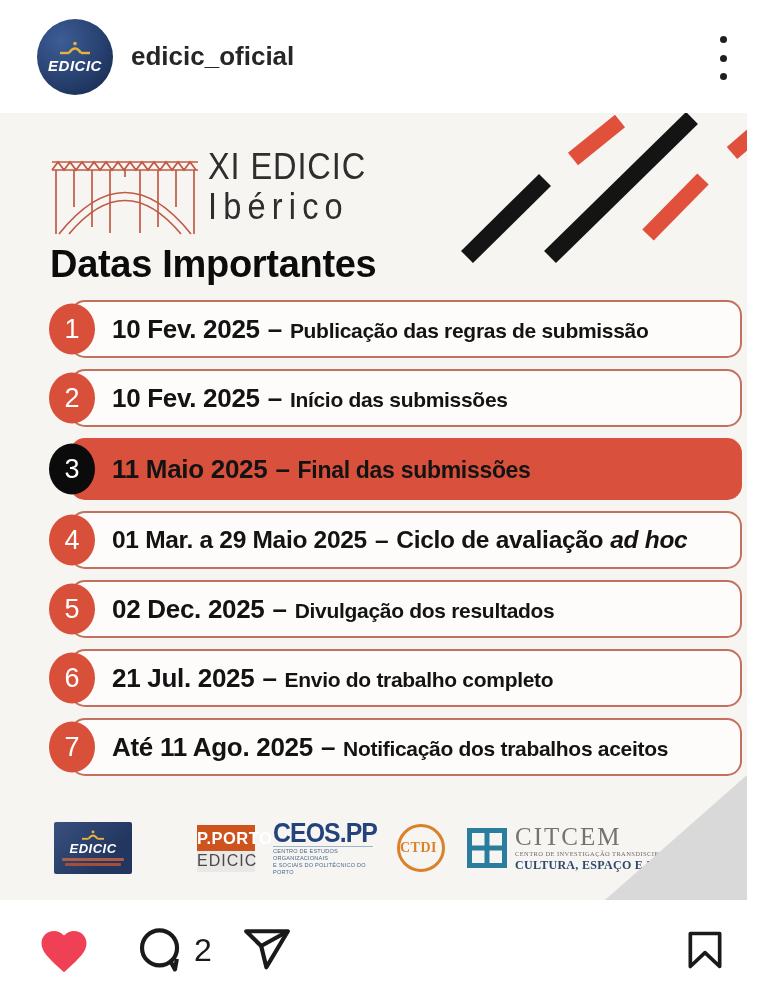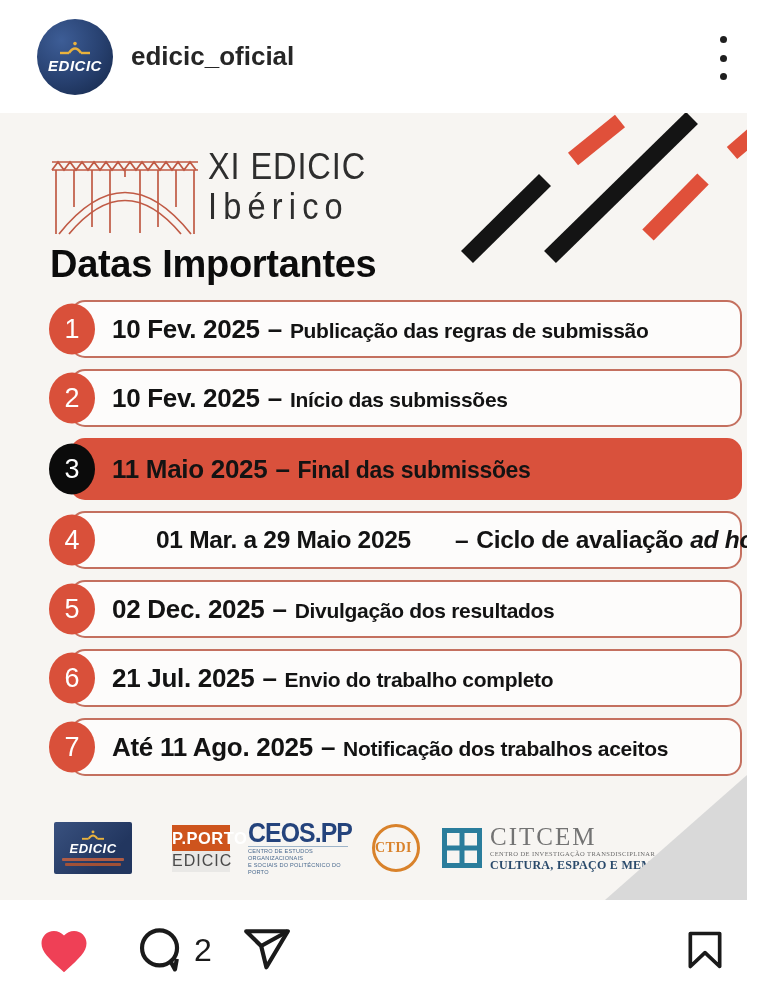--- a/index.html
+++ b/index.html
@@ -41,32 +41,32 @@
   .row-num { position:absolute; left:0; top:50%; transform:translateY(-50%); width:46px; height:51px;
              border-radius:50%; background:#D9503A; color:#fff; z-index:2;
              display:flex; align-items:center; justify-content:center; font-size:27px; font-weight:400; }
   .row.highlight .row-num { background:#0b0b0b; }
   .row-text { display:flex; align-items:baseline; white-space:nowrap; color:#131313; letter-spacing:-.3px; }
   .date { font-size:26px; font-weight:700; }
   .sep  { font-size:26px; font-weight:700; margin:0 8px; }
   .desc { font-size:21px; font-weight:700; }
   .desc-italic { font-size:21px; font-weight:700; font-style:italic; margin-left:7px; }
   .row.highlight .desc { font-size:23px; }
-  .row.wide .date, .row.wide .sep { font-size:24.5px;margin-left:44px; }
+  .row.wide .date, .row.wide .sep { font-size:24.5px; }
   .row.wide .desc, .row.wide .desc-italic { font-size:24.5px; }
 
   
   .sponsors { position:absolute; left:54px; top:707px; height:56px; display:flex; align-items:center; }
   .sp-edicic { width:78px; height:52px; background:linear-gradient(135deg,#3a5档,#22365f);
                background:linear-gradient(135deg,#39517f 0%, #22365f 70%); border-radius:2px;
                display:flex; flex-direction:column; align-items:center; justify-content:center; }
   .sp-edicic .avatar-text { font-size:13px; }
   .sp-edicic .bar { width:62px; height:3px; margin-top:2px; background:#c8613f; opacity:.85; border-radius:1px; }
   .sp-edicic .bar.b2 { width:56px; background:#b7552f; }
-  .sp-pporto { margin-left:12px; width:86px;padding-left:28px; }
+  .sp-pporto { margin-left:37px; width:86px;padding-left:28px; }
   .sp-pporto .op { background:#CE541D; color:#fff; font-weight:700; font-size:16.5px; text-align:center;
                    padding:4px 0 3px; letter-spacing:.5px; }
   .sp-pporto .gp { background:#E9E8E6; color:#4a4a4a; font-weight:400; font-size:16px; text-align:center;
                    padding:1px 0 2px; letter-spacing:1px; }
   .sp-ceos { margin-left:18px; width:100px; color:#24437C; }
   .sp-ceos .nm { font-size:27px; font-weight:700; letter-spacing:-1px; line-height:26px; transform:scaleX(.92); transform-origin:left; }
   .sp-ceos .sub { font-size:5.6px; color:#49698e; letter-spacing:.2px; line-height:7px; border-top:1px solid #9db4c9; padding-top:1px; }
   .sp-ceos .sub2 { font-size:5.6px; color:#49698e; letter-spacing:.2px; line-height:7px; }
   .sp-ctdi { margin-left:24px; width:48px; height:48px; border:3px solid #D9822B; border-radius:50%;
              display:flex; align-items:center; justify-content:flex-start; }

